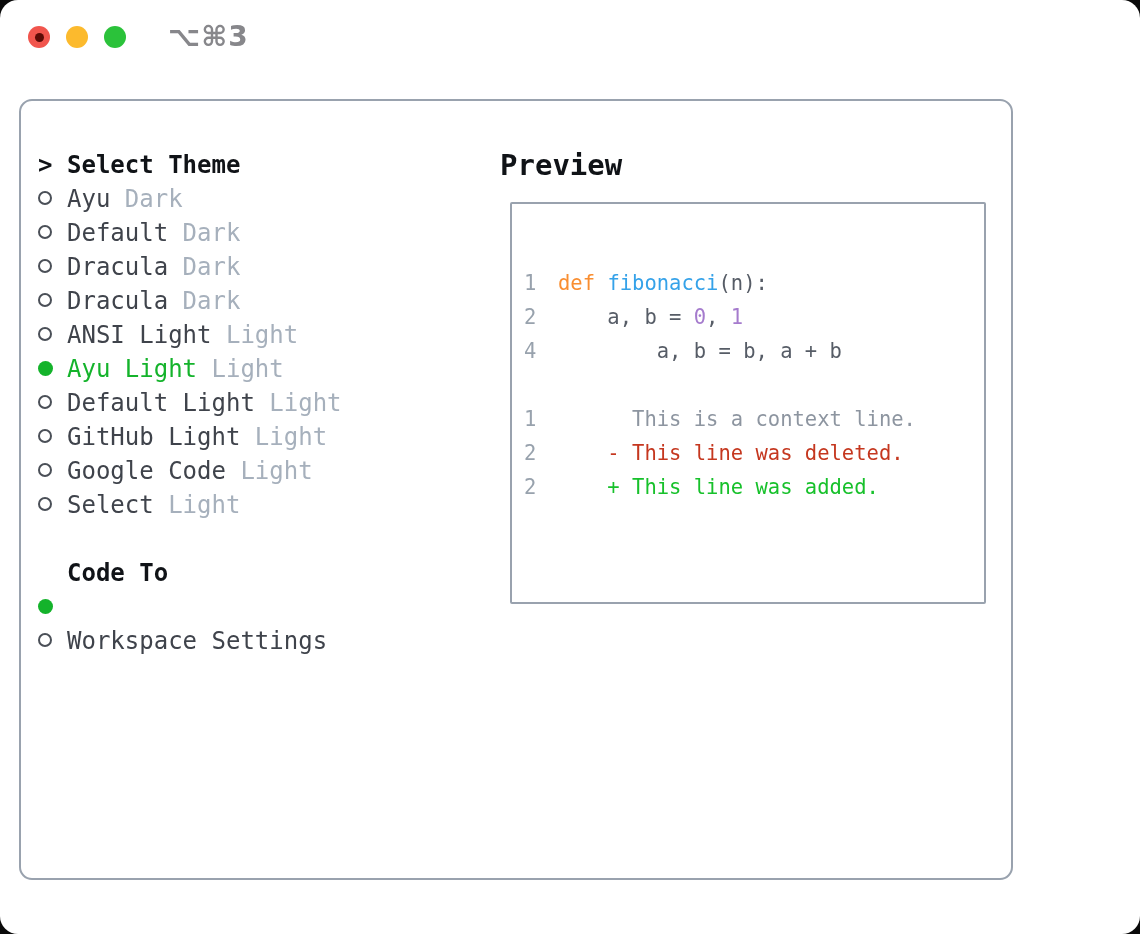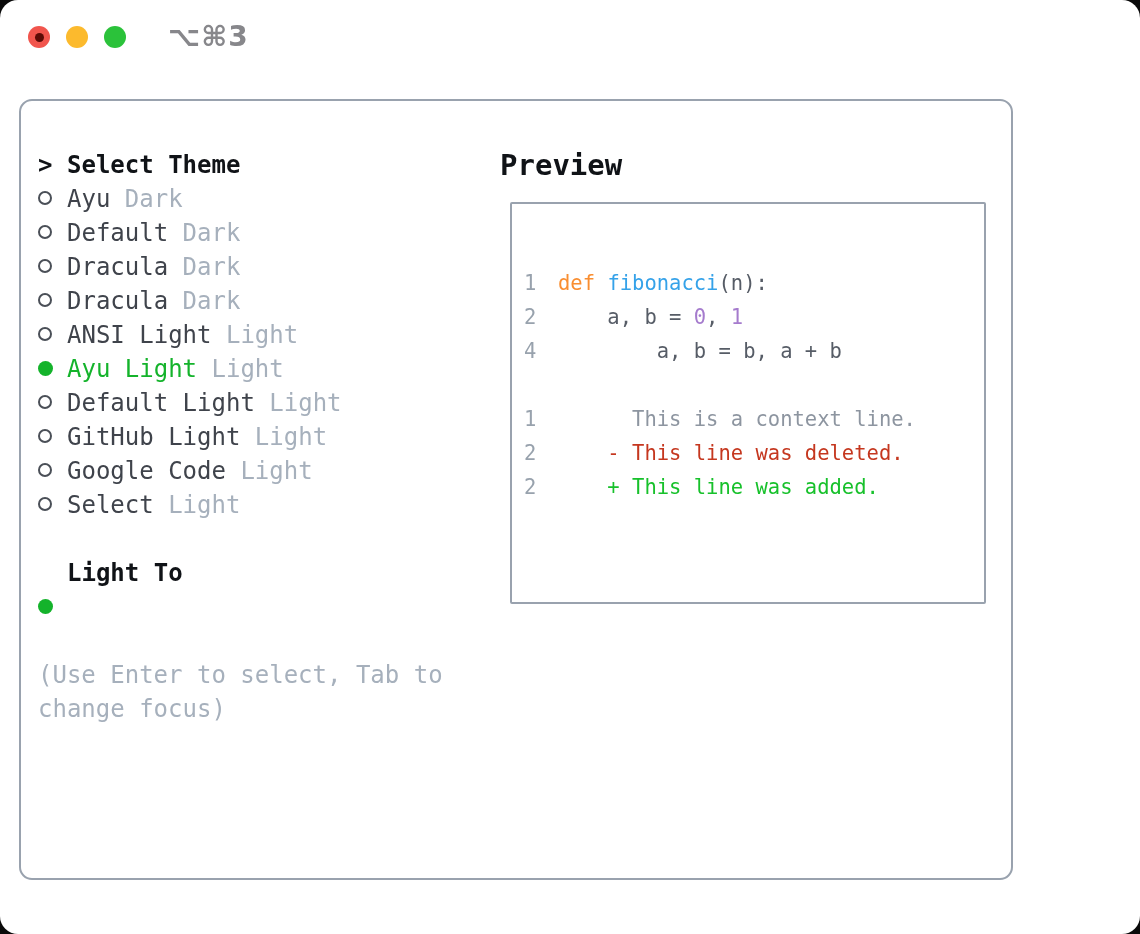--- a/index.html
+++ b/index.html
@@ -90,29 +90,26 @@
           <div class="srow"><span class="gutter"><span class="radio"></span></span><span class="theme-name">Dracula</span><span class="variant"> Dark</span></div>
           <div class="srow"><span class="gutter"><span class="radio"></span></span><span class="theme-name">Dracula</span><span class="variant"> Dark</span></div>
           <div class="srow"><span class="gutter"><span class="radio"></span></span><span class="theme-name">ANSI Light</span><span class="variant"> Light</span></div>
           <div class="srow sel"><span class="gutter"><span class="radio on"></span></span><span class="theme-name">Ayu Light</span><span class="variant"> Light</span></div>
           <div class="srow"><span class="gutter"><span class="radio"></span></span><span class="theme-name">Default Light</span><span class="variant"> Light</span></div>
           <div class="srow"><span class="gutter"><span class="radio"></span></span><span class="theme-name">GitHub Light</span><span class="variant"> Light</span></div>
           <div class="srow"><span class="gutter"><span class="radio"></span></span><span class="theme-name">Google Code</span><span class="variant"> Light</span></div>
           <div class="srow"><span class="gutter"><span class="radio"></span></span><span class="theme-name">Select</span><span class="variant"> Light</span></div>
         </div>
       <div class="spacer"></div>
-      <div class="srow"><span class="gutter"></span><span class="h-title">Light To</span></div>
+      <div class="srow"><span class="gutter"></span><span class="h-title">Code To</span></div>
       <div id="apply-list">
           <div class="srow sel"><span class="gutter"><span class="radio on"></span></span></div>
+          <div class="srow"><span class="gutter"><span class="radio"></span></span><span class="theme-name">Workspace Settings</span></div>
         </div>
       <div class="spacer"></div>
-      <div id="hint-lines">
-          <div class="srow hint">(Use Enter to select, Tab to</div>
-          <div class="srow hint">change focus)</div>
-        </div>
     </div>
 
     <div class="preview-title">Preview</div>
 
     <div class="preview-box">
       <div id="preview-lines">
           <div class="cline"><span class="ln">1</span><span class="c-keyword">def</span><span class="c-plain"> </span><span class="c-function">fibonacci</span><span class="c-plain">(n):</span></div>
           <div class="cline"><span class="ln">2</span><span class="c-plain">    a, b = </span><span class="c-number">0</span><span class="c-plain">, </span><span class="c-number">1</span></div>
           <div class="cline"><span class="ln">4</span><span class="c-plain">        a, b = b, a + b</span></div>
           <div class="cline"><span class="ln"></span></div>

